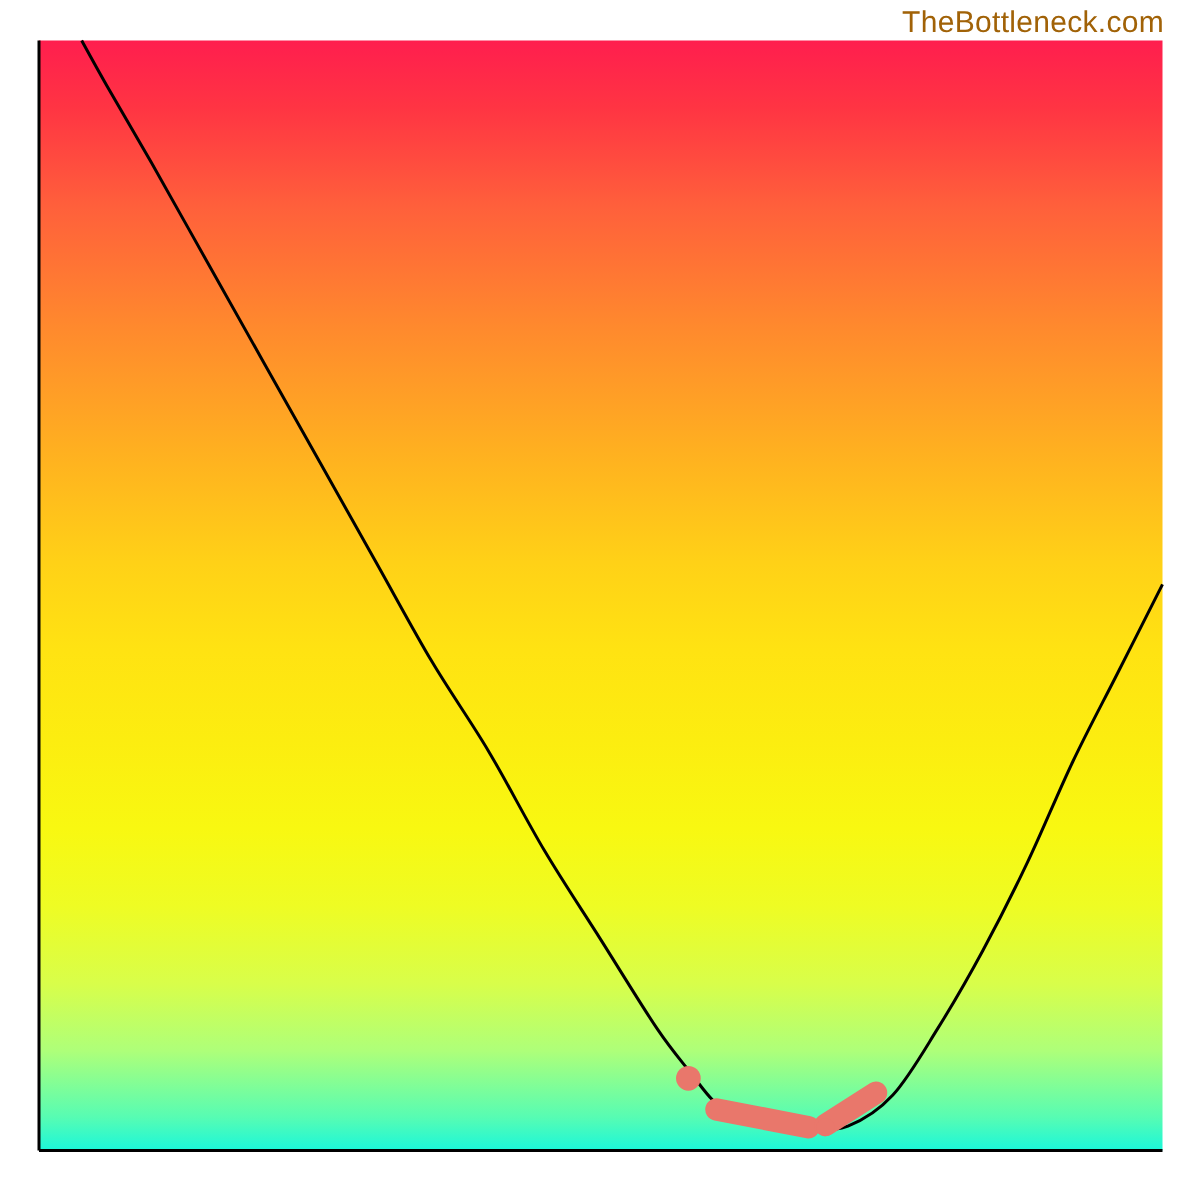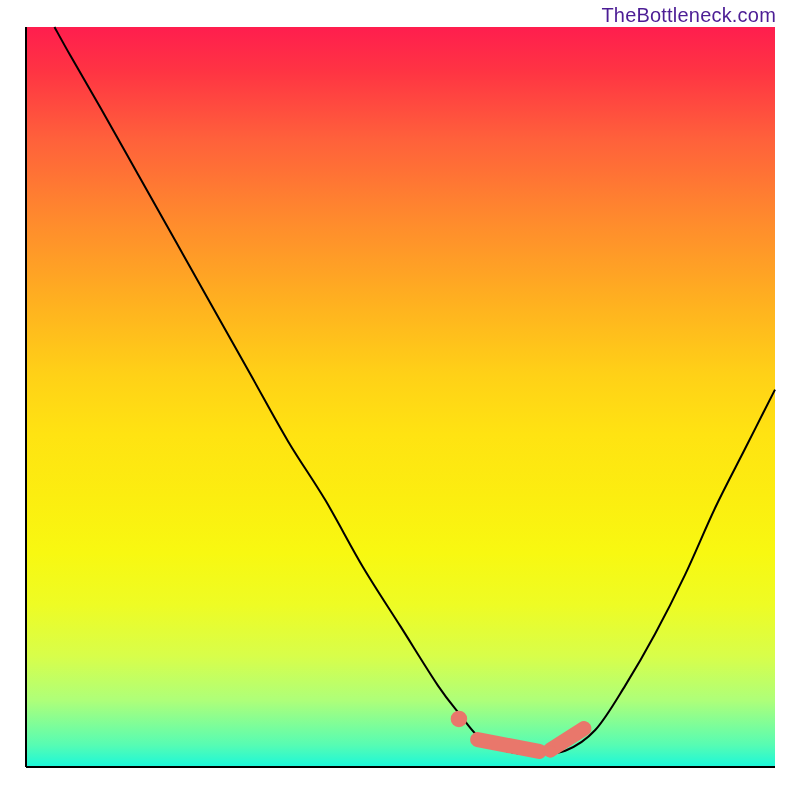--- a/index.html
+++ b/index.html
@@ -41,21 +41,21 @@
   }
   .overlay {
     position: absolute;
     left: 0;
     top: 0;
   }
   .watermark {
     position: absolute;
     top: 4px;
     right: 24px;
-    color: #4c1d95;
+    color: #a16207;
     font-size: 20px;
     font-weight: 400;
     letter-spacing: 0.2px;
   }
 </style>
 </head>
 <body>
 
 <div class="wrap">
 

